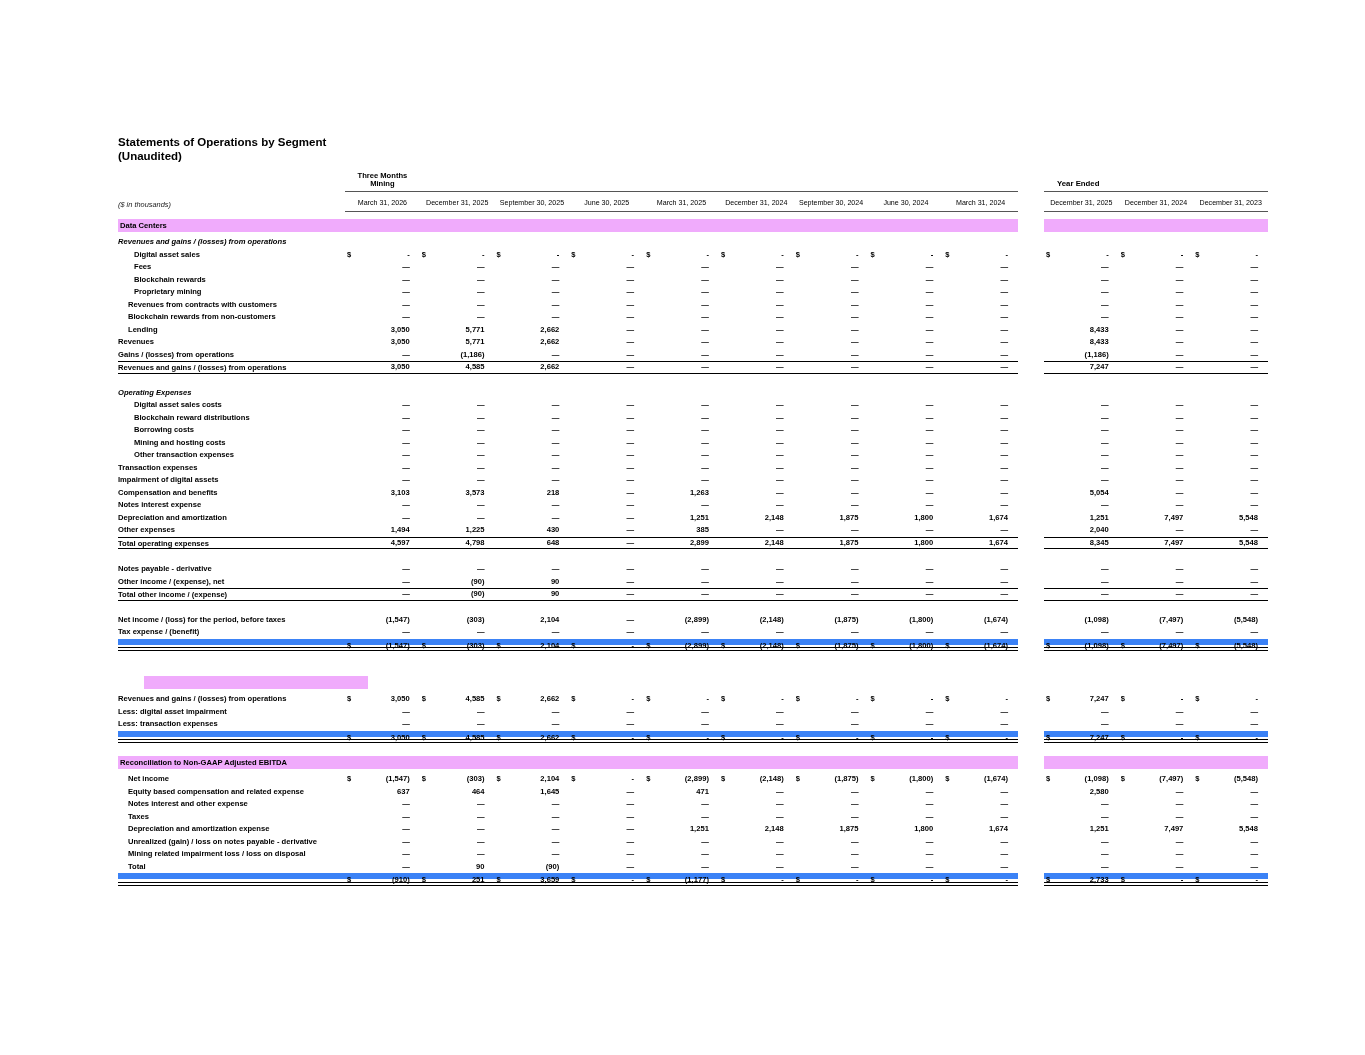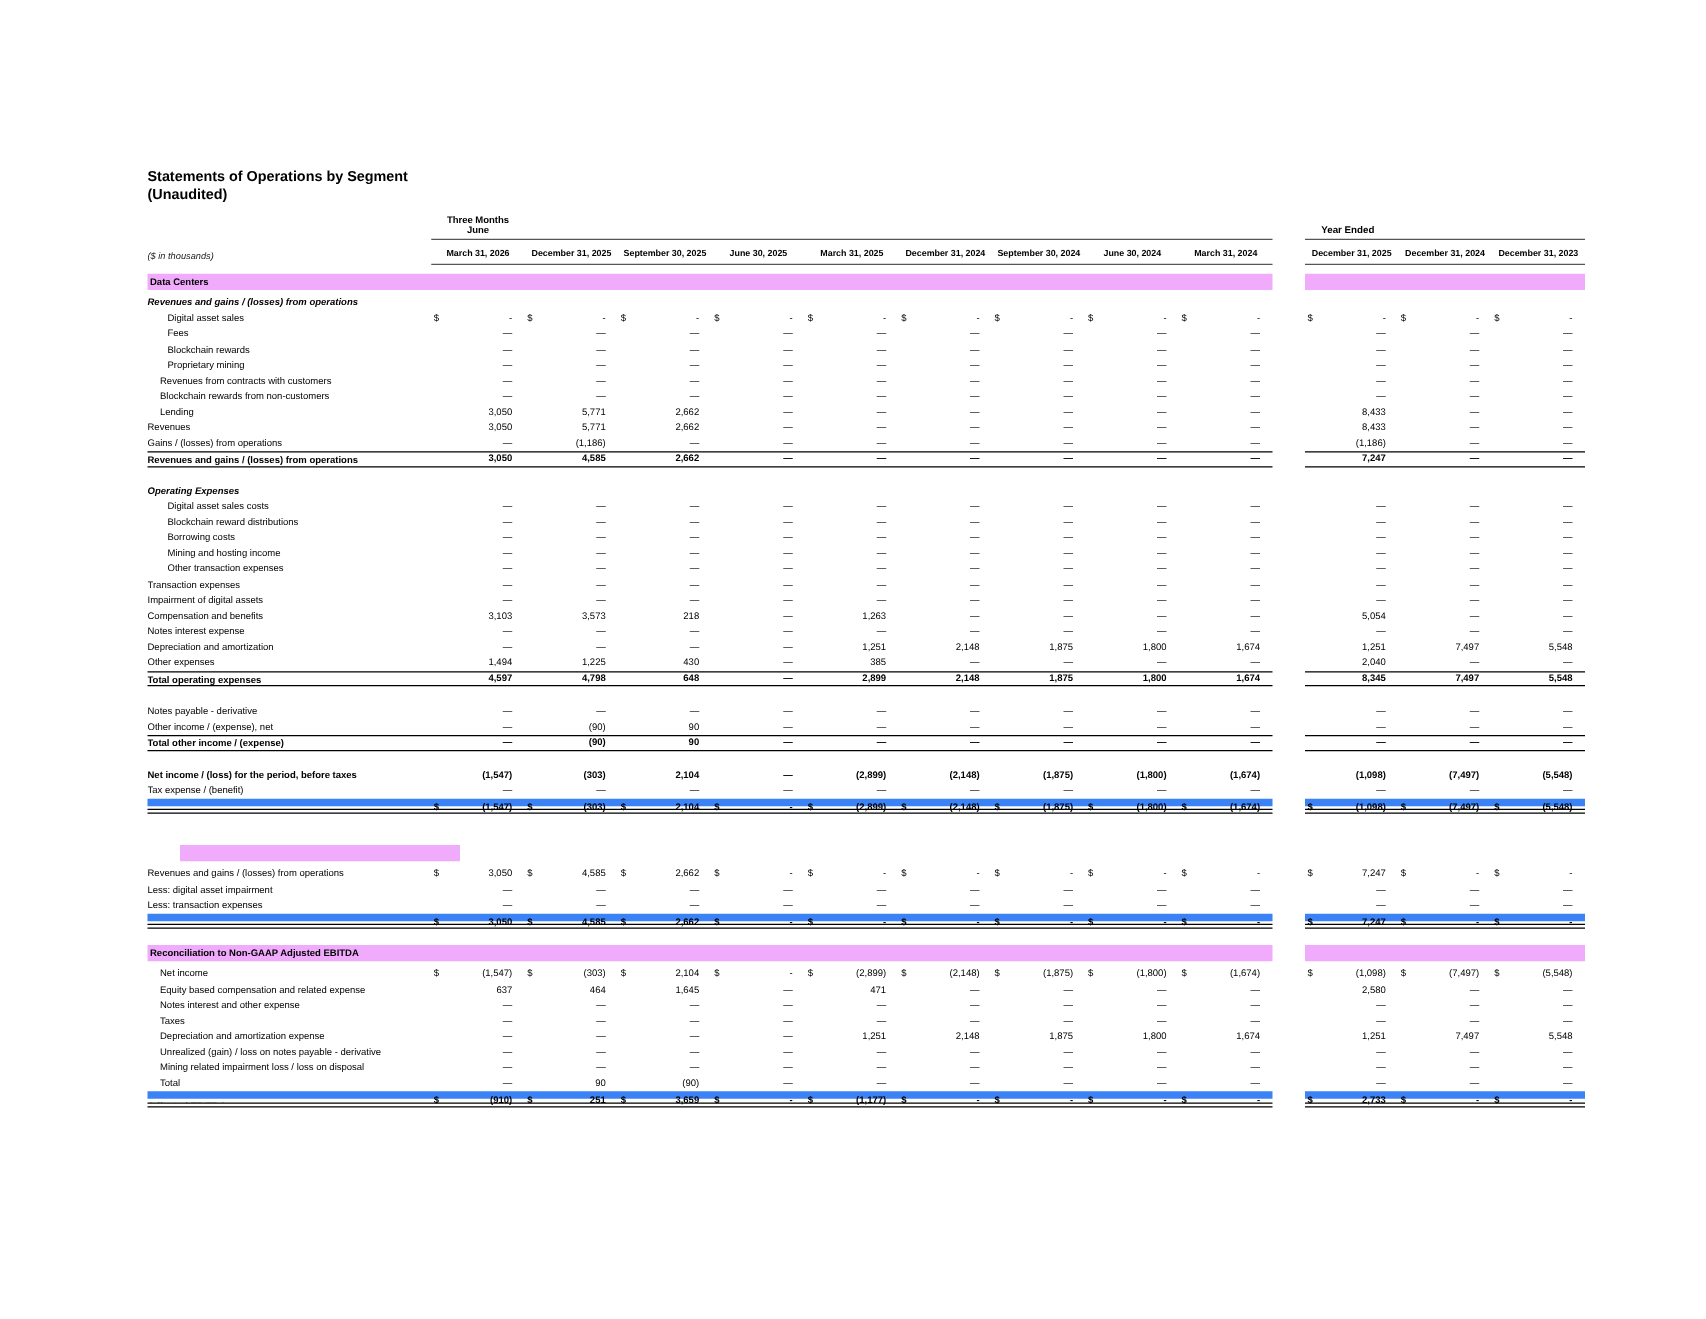--- a/index.html
+++ b/index.html
@@ -3,21 +3,21 @@
 <meta charset="utf-8">
 <style>
   * { box-sizing: border-box; margin: 0; padding: 0; }
   html,body { width:1365px; height:1055px; background:#ffffff; font-family:"Liberation Sans", sans-serif; color:#000; }
   #page { position:relative; width:1365px; height:892px; overflow:hidden; background:#fff; }
 
   .title-block { position:absolute; left:118px; top:136px; font-size:11.5px; font-weight:bold; line-height:1.18; }
 
   #fin-table { position:absolute; left:118px; top:168px; width:1150px; font-size:7.6px; }
 
-  .trow { display:flex; align-items:stretch; }
+  .trow { display:flex; align-items:stretch;font-weight:bold; }
   .band-q { display:flex; width:900px; }
   .band-y { display:flex; width:224px; margin-left:26px; }
   .lbl { width:227px; line-height:12.5px; white-space:nowrap; overflow:hidden; }
   .cells-q { display:flex; width:673px; }
   .cell { flex:1 1 0; display:flex; justify-content:flex-end; align-items:center; position:relative; padding-right:10px; line-height:12.5px; white-space:nowrap; }
   .cell .dollar { position:absolute; left:2px; }
 
   .r-data { height:12.5px; }
   .r-section { height:13px; margin-bottom:4px; font-weight:bold; }
   .r-section .band-q, .r-section .band-y { background:#f0abfc; }
@@ -35,41 +35,41 @@
   .hdr1 .lbl-space { width:227px; }
   .hdr1 .grp-q { width:673px; border-bottom:1.5px solid #555; display:flex; align-items:flex-end; }
   .hdr1 .grp-y { width:224px; margin-left:26px; border-bottom:1.5px solid #555; display:flex; align-items:flex-end; }
   .tm-label { width:74.8px; text-align:center; font-weight:bold; font-size:7.6px; line-height:1.15; padding-bottom:2px; }
   .ye-label { font-weight:bold; font-size:7.8px; padding:0 0 3px 13px; }
 
   .hdr2 { display:flex; height:20px; }
   .hdr2 .lbl-units { width:227px; display:flex; align-items:flex-end; font-style:italic; font-size:7.4px; padding-bottom:3px; color:#222; }
   .hdr2 .dates-q { width:673px; display:flex; border-bottom:1.5px solid #555; }
   .hdr2 .dates-y { width:224px; margin-left:26px; display:flex; border-bottom:1.5px solid #555; }
-  .date-cell { flex:1 1 0; text-align:right; font-weight:bold; font-size:7.1px; display:flex; align-items:flex-end; justify-content:center; padding-bottom:4px; white-space:nowrap; }
+  .date-cell { flex:1 1 0; text-align:right; font-weight:normal; font-size:7.1px; display:flex; align-items:flex-end; justify-content:center; padding-bottom:4px; white-space:nowrap; }
   .hdr-gap { height:7px; }
 </style>
 </head>
 <body>
 
 <div id="page">
 
   <div class="title-block">
     <div>Statements of Operations by Segment</div>
     <div>(Unaudited)</div>
   </div>
 
   <div id="fin-table">
 
     <div class="hdr1">
       <div class="lbl-space"></div>
       <div class="grp-q">
         <div class="tm-label">
           <div>Three Months</div>
-          <div>June</div>
+          <div>Mining</div>
         </div>
       </div>
       <div class="grp-y">
         <div class="ye-label">Year Ended</div>
       </div>
     </div>
 
     <div class="hdr2">
       <div class="lbl-units">($ in thousands)</div>
       <div class="dates-q">
@@ -704,21 +704,21 @@
             <div class="cell">
               <span>—</span>
             </div>
             <div class="cell">
               <span>—</span>
             </div>
           </div>
         </div>
         <div class="trow r-data">
           <div class="band-q">
-            <div class="lbl ind-2">Mining and hosting income</div>
+            <div class="lbl ind-2">Mining and hosting costs</div>
             <div class="cells-q">
               <div class="cell">
                 <span>—</span>
               </div>
               <div class="cell">
                 <span>—</span>
               </div>
               <div class="cell">
                 <span>—</span>
               </div>

